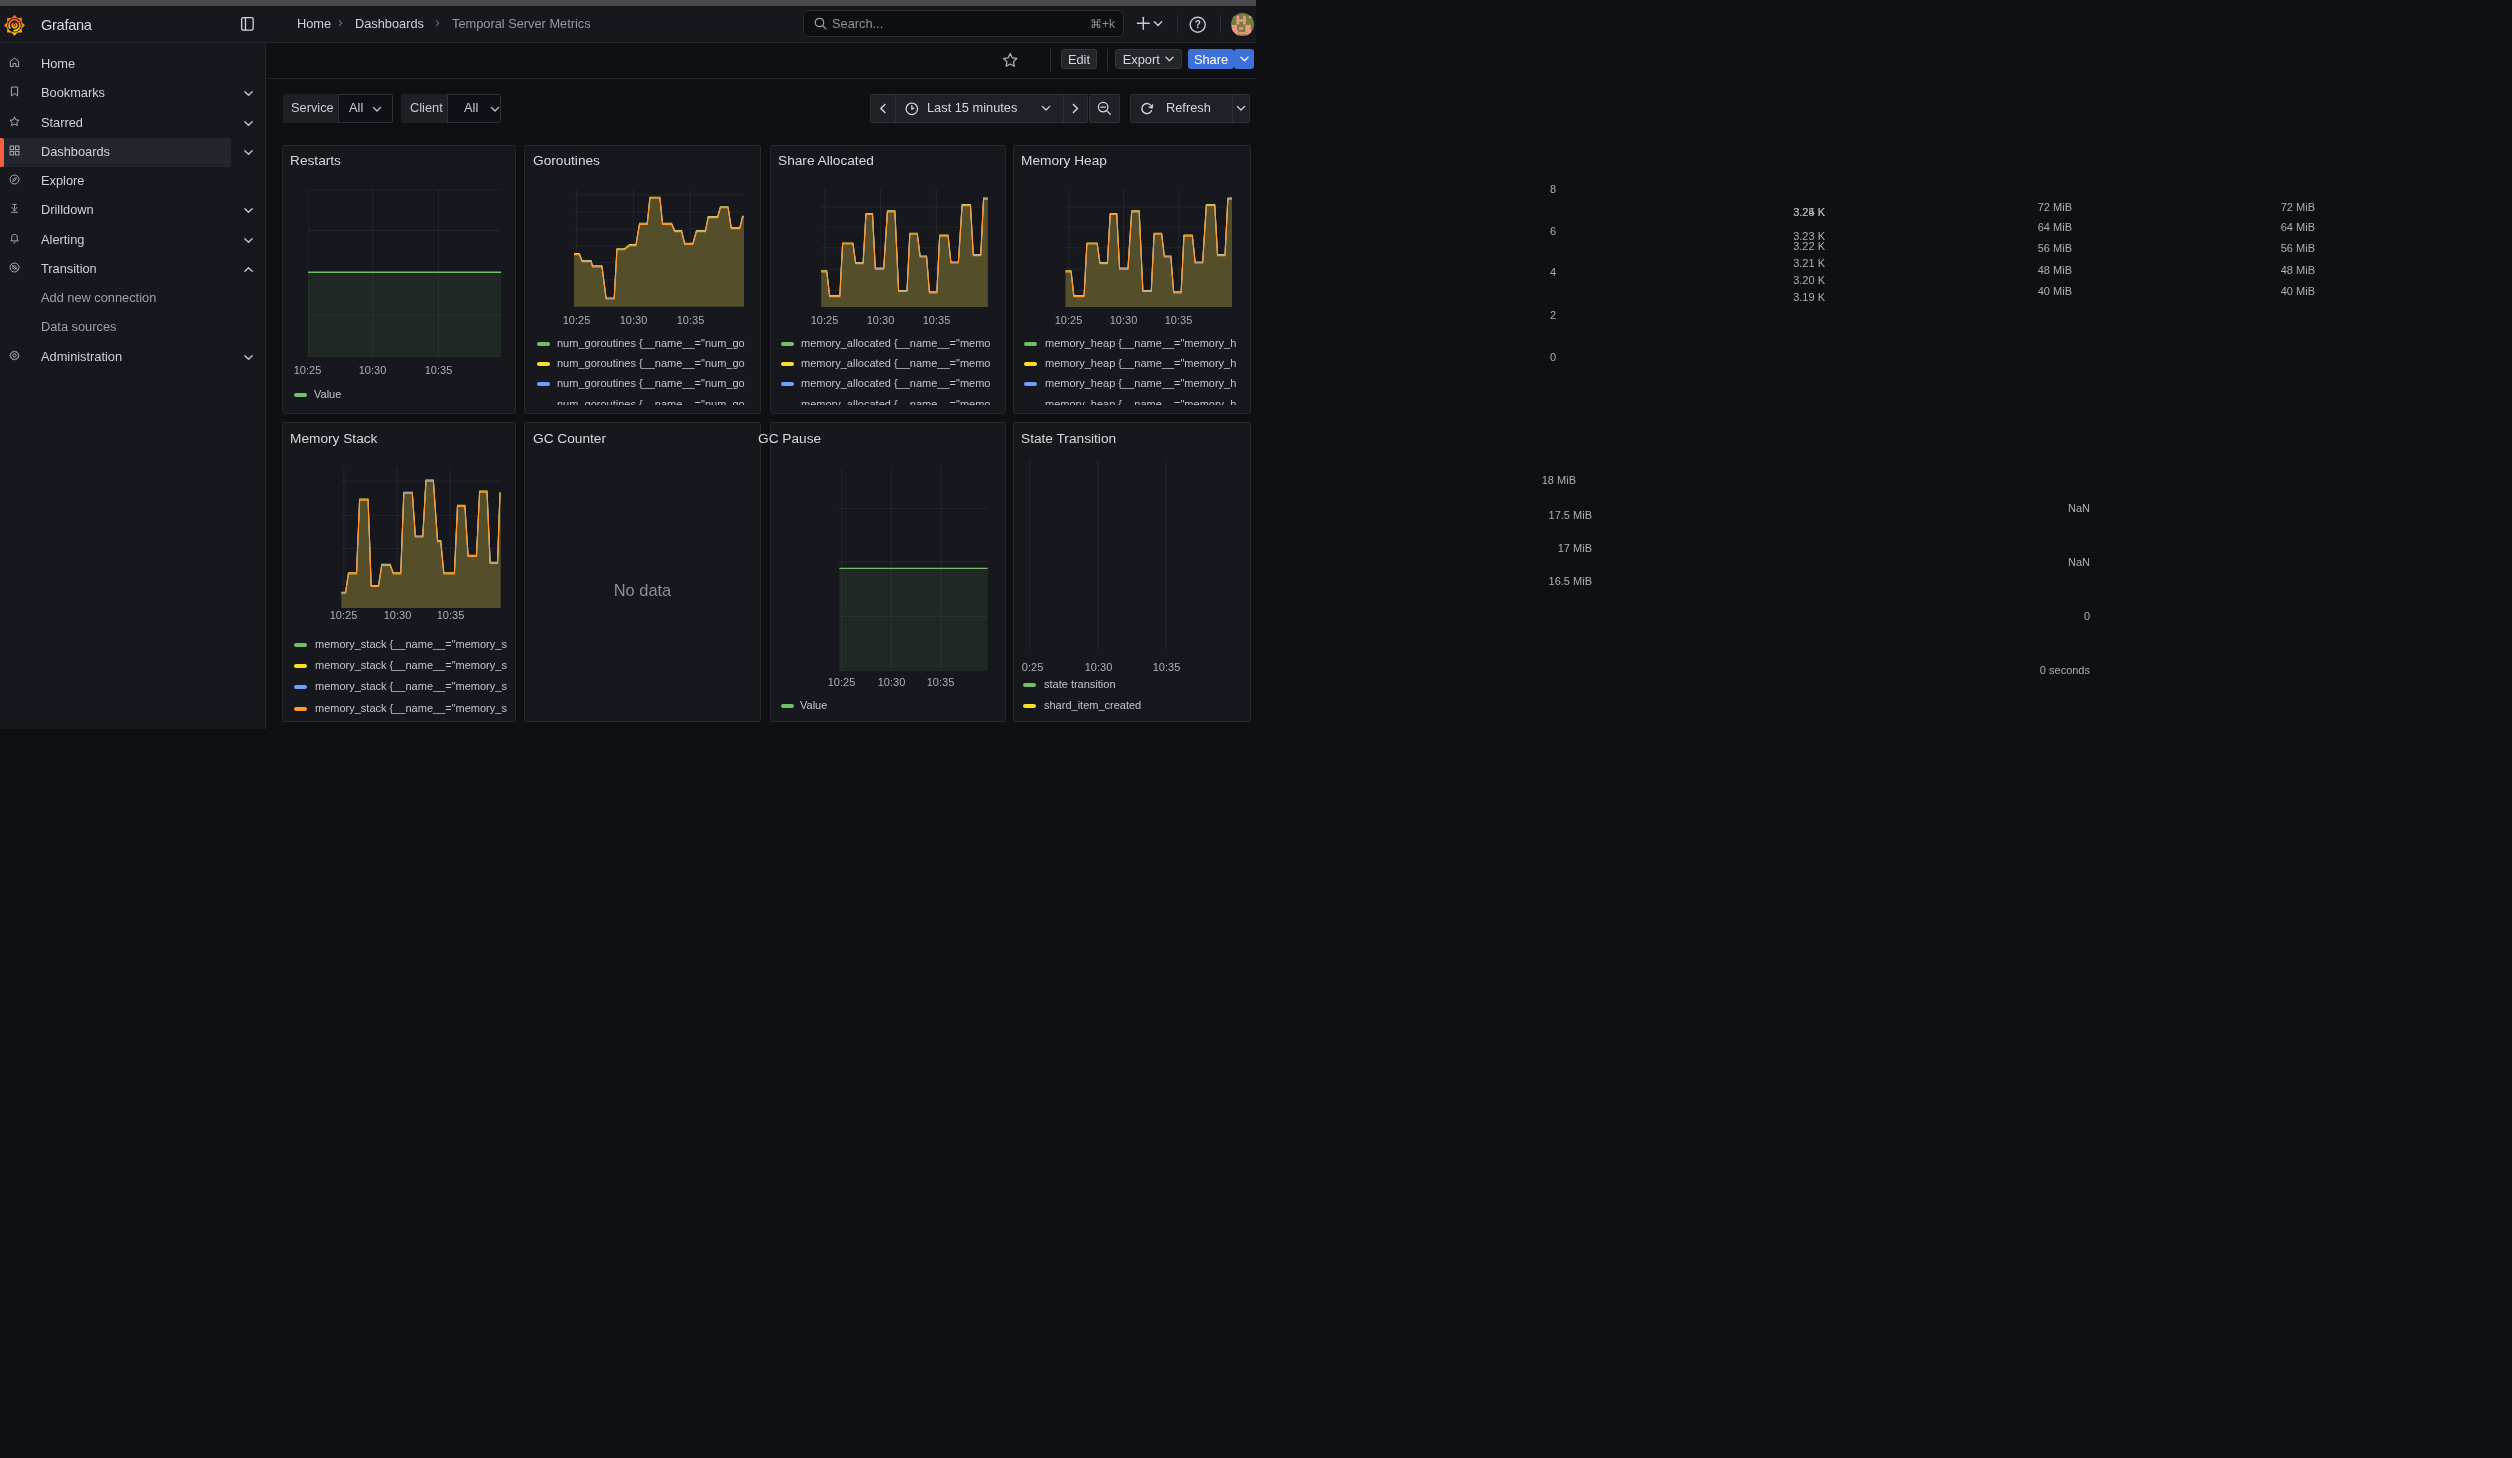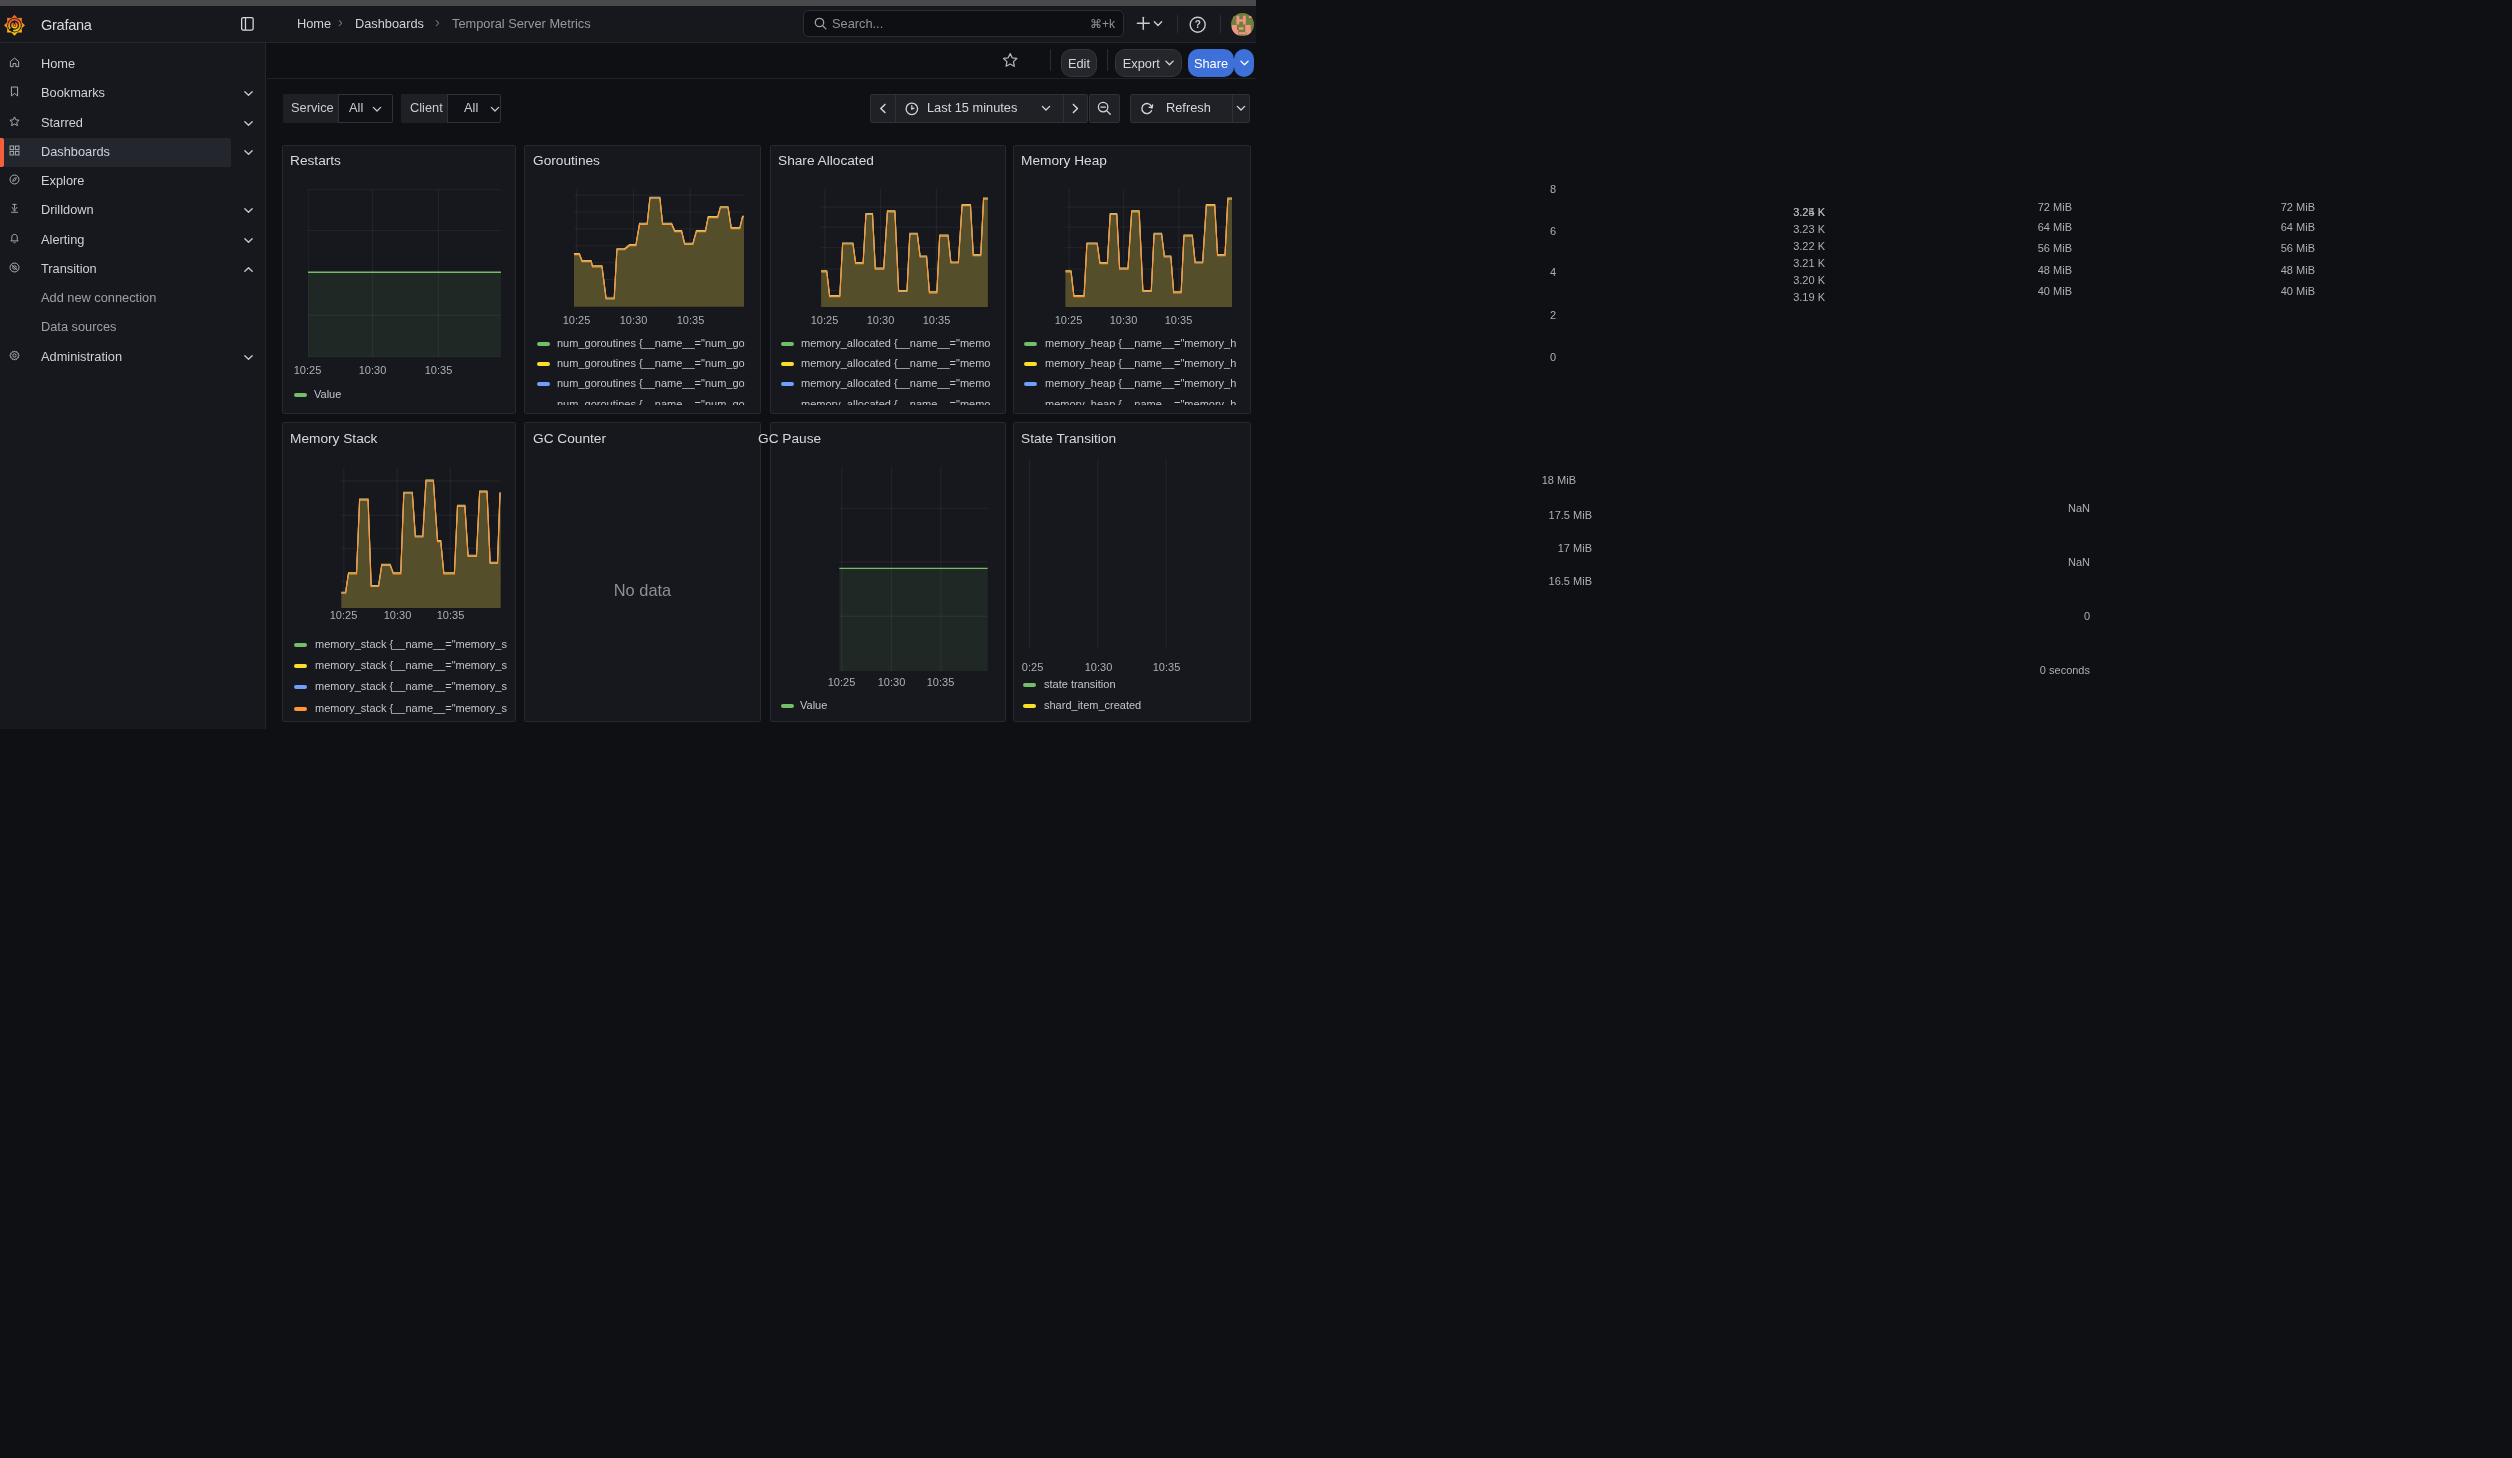--- a/index.html
+++ b/index.html
@@ -17,21 +17,21 @@
 .active-pill{position:absolute;left:3.7px;top:138px;width:227px;height:29px;background:#24262d;border-radius:1.8px}
 .active-bar{position:absolute;left:0;top:138px;width:3.7px;height:29px;background:#F55F3E;border-radius:0 1.8px 1.8px 0}
 .crumb{color:#d0d1d7;font-size:12.8px}
 .crumbdim{color:#9698a0;font-size:12.8px}
 .panel{position:absolute;background:#16181d;border:0.9px solid #26282f;border-radius:1.8px}
 .ptitle{position:absolute;color:#d8d9dd;font-size:13.7px;font-weight:500}
 .axlbl{position:absolute;color:#aab0b7;font-size:11px;text-align:right;height:14.6px;line-height:14.6px;white-space:nowrap}
 .xc{text-align:center}
 .pill{position:absolute;width:12.8px;height:4.1px;border-radius:2px}
 .leg{position:absolute;color:#c3c4cd;font-size:11px;height:15.5px;line-height:15.5px;overflow:hidden;white-space:nowrap}
-.btn{position:absolute;height:28px;border-radius:10px;font-size:12.8px;color:#d5d6dc;
+.btn{position:absolute;height:20px;border-radius:3px;font-size:12.8px;color:#d5d6dc;
 display:flex;align-items:center;justify-content:center}
 .tbtn{position:absolute;top:94px;height:29px;background:#1f2126;border:0.9px solid #2f3138;
 border-radius:1.8px;color:#d5d6dc;font-size:12.8px;display:flex;align-items:center}
 .vdiv{position:absolute;width:0.9px;background:#2b2d33}
 svg.ic{display:block}
 </style></head><body>
 <div class="topstrip"></div>
 <div class="hdr"></div>
 <div class="row2"></div>
 <div class="sidebar"></div>
@@ -301,21 +301,21 @@
     <rect x="0" y="91.2" width="211.7" height="92.7" fill="rgba(115,191,105,0.10)"></rect>
     <line x1="0" y1="91.2" x2="211.7" y2="91.2" stroke="#73BF69" stroke-width="1.5"></line>
   </svg>
 <div class="axlbl xc" style="left:280px;top:363px;width:55px">10:25</div>
 <div class="axlbl xc" style="left:345px;top:363px;width:55px">10:30</div>
 <div class="axlbl xc" style="left:411px;top:363px;width:55px">10:35</div>
 <div class="pill" style="left:294px;top:393px;background:#73BF69"></div>
 <div class="leg" style="left:314px;top:387px;width:198px">Value</div>
 <div class="axlbl" style="right:687px;top:205px">3.25 K</div>
 <div class="axlbl" style="right:687px;top:205px">3.24 K</div>
-<div class="axlbl" style="right:687px;top:222px">3.23 K</div>
+<div class="axlbl" style="right:687px;top:229px">3.23 K</div>
 <div class="axlbl" style="right:687px;top:239px">3.22 K</div>
 <div class="axlbl" style="right:687px;top:256px">3.21 K</div>
 <div class="axlbl" style="right:687px;top:273px">3.20 K</div>
 <div class="axlbl" style="right:687px;top:290px">3.19 K</div>
 <svg class="abs" style="left:574px;top:189px" width="170" height="118" viewBox="0 0 186.5 129.1">
     <line x1="3.0" y1="0" x2="3.0" y2="129.1" stroke="rgba(204,204,220,0.09)" stroke-width="1"></line>
     <line x1="65.2" y1="0" x2="65.2" y2="129.1" stroke="rgba(204,204,220,0.09)" stroke-width="1"></line>
     <line x1="127.4" y1="0" x2="127.4" y2="129.1" stroke="rgba(204,204,220,0.09)" stroke-width="1"></line>
     <line x1="0" y1="6.5" x2="186.5" y2="6.5" stroke="rgba(204,204,220,0.09)" stroke-width="1"></line>
     <line x1="0" y1="25.0" x2="186.5" y2="25.0" stroke="rgba(204,204,220,0.09)" stroke-width="1"></line>

